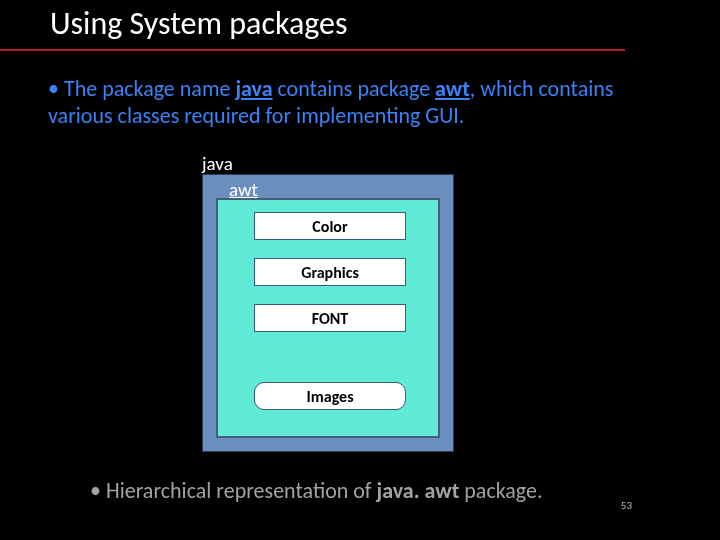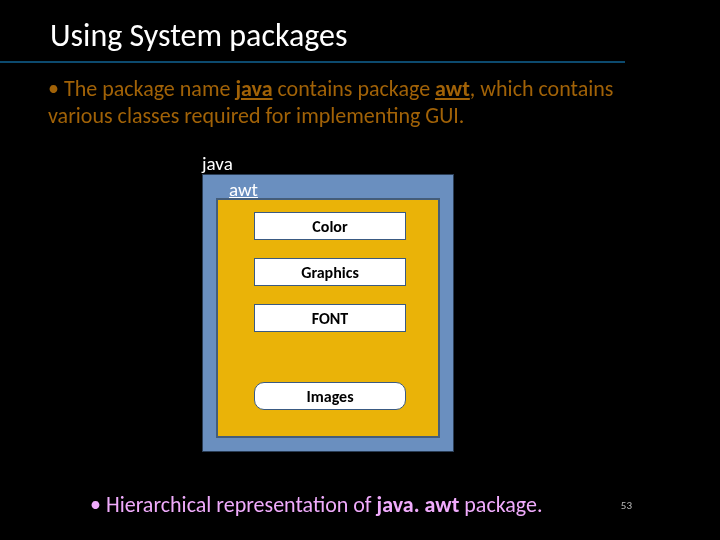--- a/index.html
+++ b/index.html
@@ -8,33 +8,33 @@
     background: #000;
     font-family: "Calibri", "Segoe UI", Arial, sans-serif;
     color: #fff;
     position: relative;
     overflow: hidden;
   }
   .title {
     font-size: 32px;
     font-weight: 400;
     color: #fff;
-    padding: 16px 0 6px 50px;
-    border-bottom: 2px solid #0c4a6e;
+    padding: 4px 0 6px 50px;
+    border-bottom: 2px solid #b91c1c;
     margin: 0 40px 0 0;
     width: 625px;
   }
   .bullet1 {
     position: absolute;
     top: 76px;
     left: 48px;
     right: 60px;
     font-size: 22px;
     line-height: 1.22;
-    color: #a16207;
+    color: #3b82f6;
   }
   .u { text-decoration: underline; }
   .b { font-weight: 700; }
   .diagram {
     position: absolute;
     top: 152px;
     left: 202px;
     width: 252px;
     height: 300px;
   }
@@ -63,21 +63,21 @@
     color: #fff;
     text-decoration: underline;
     z-index: 5;
   }
   .inner-box {
     position: absolute;
     top: 46px;
     left: 14px;
     width: 224px;
     height: 240px;
-    background: #eab308;
+    background: #5eead4;
     border: 2px solid #445d7a;
   }
   .item {
     position: absolute;
     left: 36px;
     width: 152px;
     height: 28px;
     background: #fff;
     border: 1.5px solid #3a5a82;
     display: flex;
@@ -86,25 +86,25 @@
     font-size: 16px;
     font-weight: 700;
     color: #000;
   }
   .item.r1 { top: 12px; }
   .item.r2 { top: 58px; text-align: center; }
   .item.r3 { top: 104px; }
   .item.r4 { top: 182px; border-radius: 10px; }
   .bullet2 {
     position: absolute;
-    bottom: 22px;
+    bottom: 36px;
     left: 90px;
     right: 40px;
     font-size: 22px;
-    color: #f0abfc;
+    color: #a3a3a3;
   }
   .pagenum {
     position: absolute;
     bottom: 28px;
     right: 88px;
     font-size: 11px;
     color: #bbb;
   }
 </style>
 </head>

